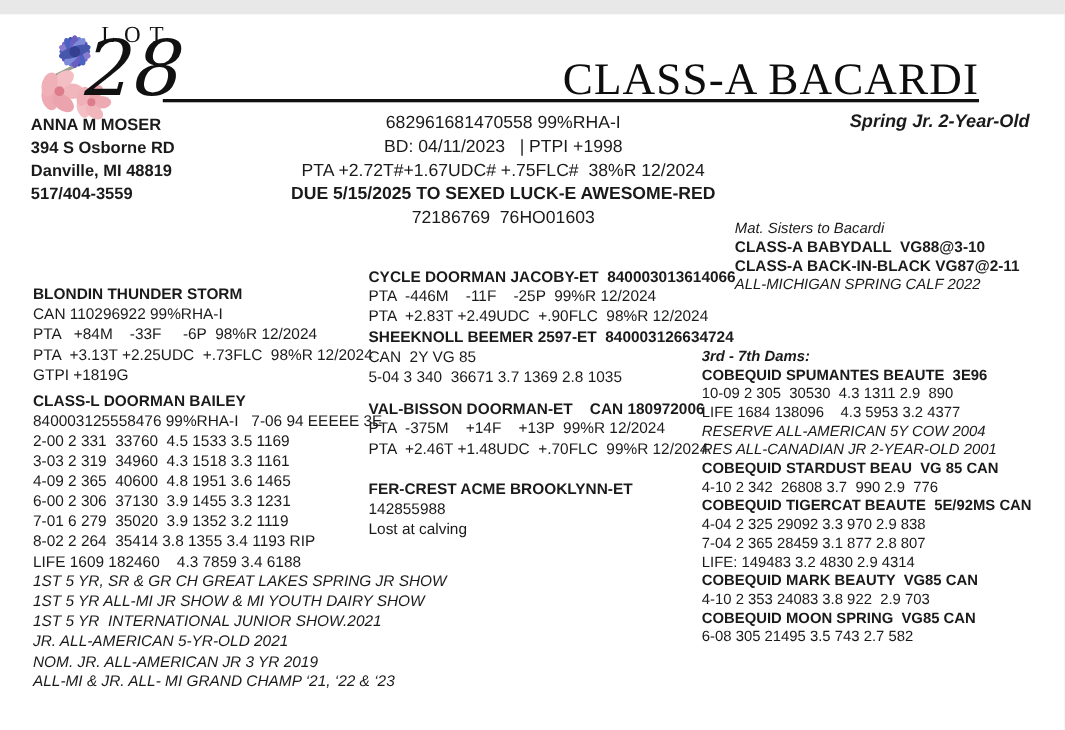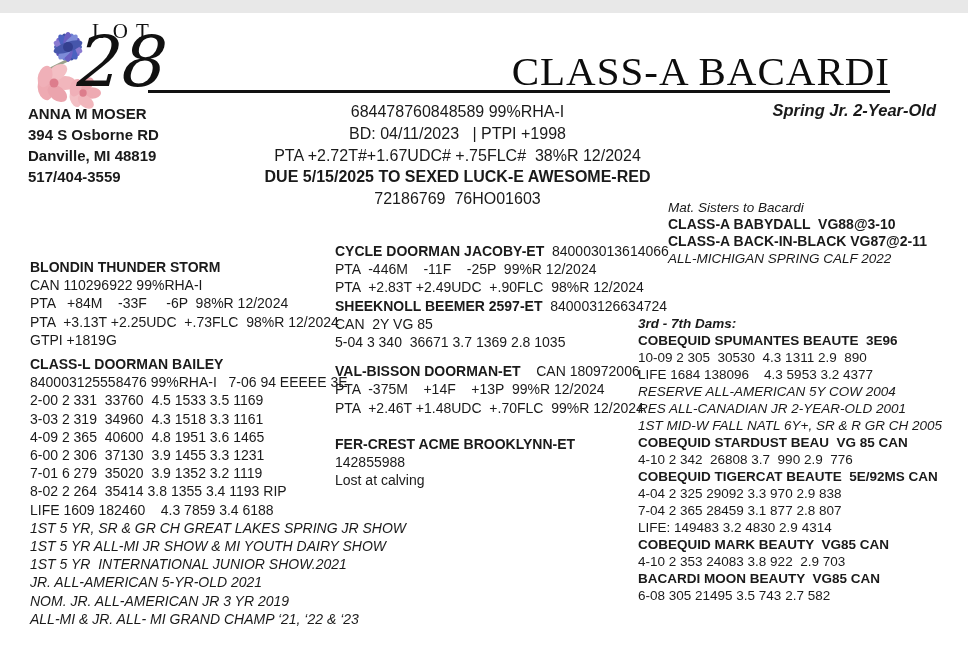--- a/index.html
+++ b/index.html
@@ -66,21 +66,21 @@
   .mat-sisters .b{font-size:14px;}
 
   
   .col{font-size:14px;line-height:18.2px;}
   .col-left{position:absolute;left:30px;top:245px;width:315px;}
   .col-mid{position:absolute;left:335px;top:229px;width:315px;}
   .col-right{position:absolute;left:638px;top:302px;width:325px;font-size:13.5px;line-height:17px;}
   .blk-gap-sm{margin-top:6px;}
   .blk-gap-md{margin-top:11px;}
   .blk-gap-lg{margin-top:18px;}
-  .reg-after{font-weight:normal;}
+  .reg-after{font-weight:bold;}
 </style>
 </head>
 <body>
 
 <div class="page">
 
   <div class="logo">
     <svg class="logo-flowers" width="100" height="92" viewBox="0 0 100 92">
       <line x1="16" y1="52" x2="44" y2="38" stroke="#9aa08a" stroke-width="3"></line>
       <line x1="22" y1="76" x2="46" y2="58" stroke="#9aa08a" stroke-width="3"></line>
@@ -122,21 +122,21 @@
     <div class="line">ANNA M MOSER</div>
     <div class="line">394 S Osborne RD</div>
     <div class="line">Danville, MI 48819</div>
     <div class="line">517/404-3559</div>
   </div>
 
   <div class="title">CLASS-A BACARDI</div>
   <div class="title-rule"></div>
 
   <div class="head-block">
-    <div class="line">684478760848589 99%RHA-I</div>
+    <div class="line">682961681470558 99%RHA-I</div>
     <div class="line">BD: 04/11/2023   | PTPI +1998</div>
     <div class="line">PTA +2.72T#+1.67UDC# +.75FLC#  38%R 12/2024</div>
     <div class="line b">DUE 5/15/2025 TO SEXED LUCK-E AWESOME-RED</div>
     <div class="line">72186769  76HO01603</div>
   </div>
 
   <div class="class-label">Spring Jr. 2-Year-Old</div>
 
   <div class="mat-sisters">
     <div class="line i">Mat. Sisters to Bacardi</div>
@@ -196,35 +196,34 @@
   </div>
 
   <div class="col col-right">
     <div class="line b i">3rd - 7th Dams:</div>
     <div>
       <div class="line b">COBEQUID SPUMANTES BEAUTE  3E96</div>
       <div class="line">10-09 2 305  30530  4.3 1311 2.9  890</div>
       <div class="line">LIFE 1684 138096    4.3 5953 3.2 4377</div>
       <div class="line i">RESERVE ALL-AMERICAN 5Y COW 2004</div>
       <div class="line i">RES ALL-CANADIAN JR 2-YEAR-OLD 2001</div>
-      <div class="line i">1ST MID-W FALL NATL 6Y+, SR &amp; R GR CH 2005</div>
     </div>
     <div>
       <div class="line b">COBEQUID STARDUST BEAU  VG 85 CAN</div>
       <div class="line">4-10 2 342  26808 3.7  990 2.9  776</div>
     </div>
     <div>
       <div class="line b">COBEQUID TIGERCAT BEAUTE  5E/92MS CAN</div>
       <div class="line">4-04 2 325 29092 3.3 970 2.9 838</div>
       <div class="line">7-04 2 365 28459 3.1 877 2.8 807</div>
       <div class="line">LIFE: 149483 3.2 4830 2.9 4314</div>
     </div>
     <div>
       <div class="line b">COBEQUID MARK BEAUTY  VG85 CAN</div>
       <div class="line">4-10 2 353 24083 3.8 922  2.9 703</div>
     </div>
     <div>
-      <div class="line b">BACARDI MOON BEAUTY  VG85 CAN</div>
+      <div class="line b">COBEQUID MOON SPRING  VG85 CAN</div>
       <div class="line">6-08 305 21495 3.5 743 2.7 582</div>
     </div>
   </div>
 
 </div>
 
 </body></html>

